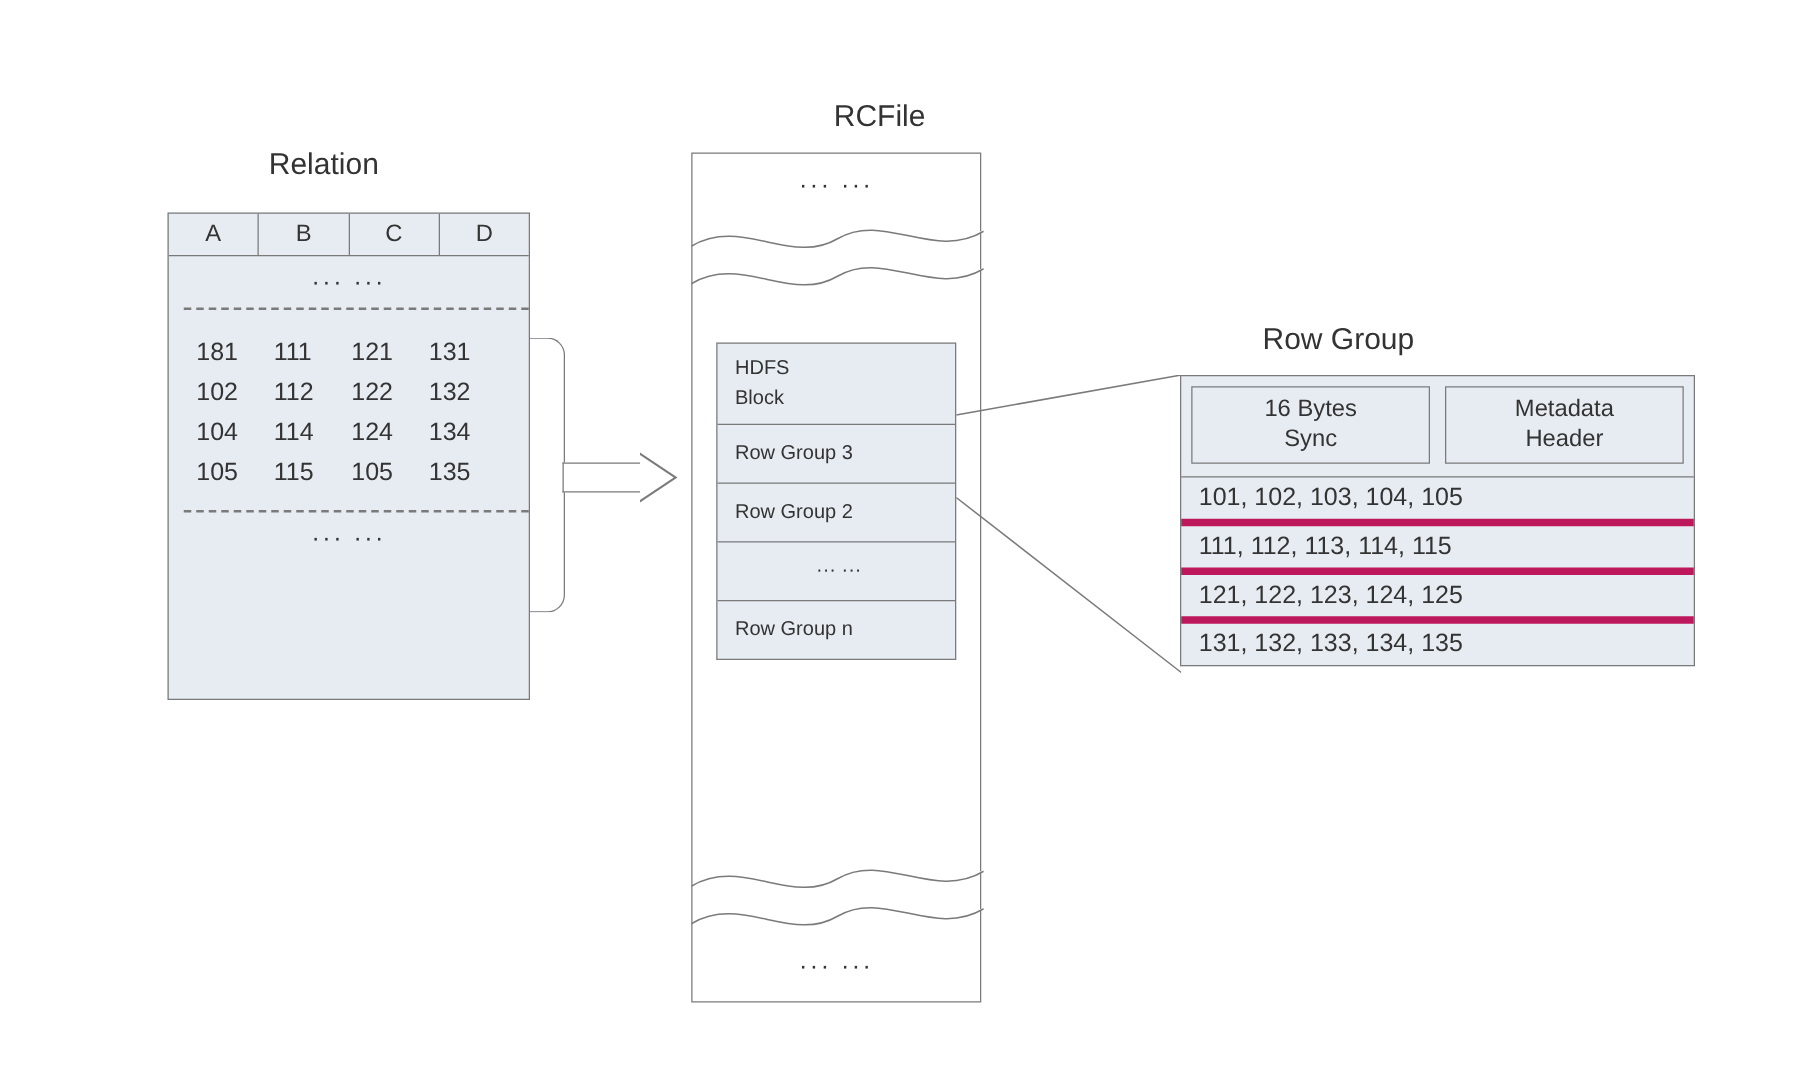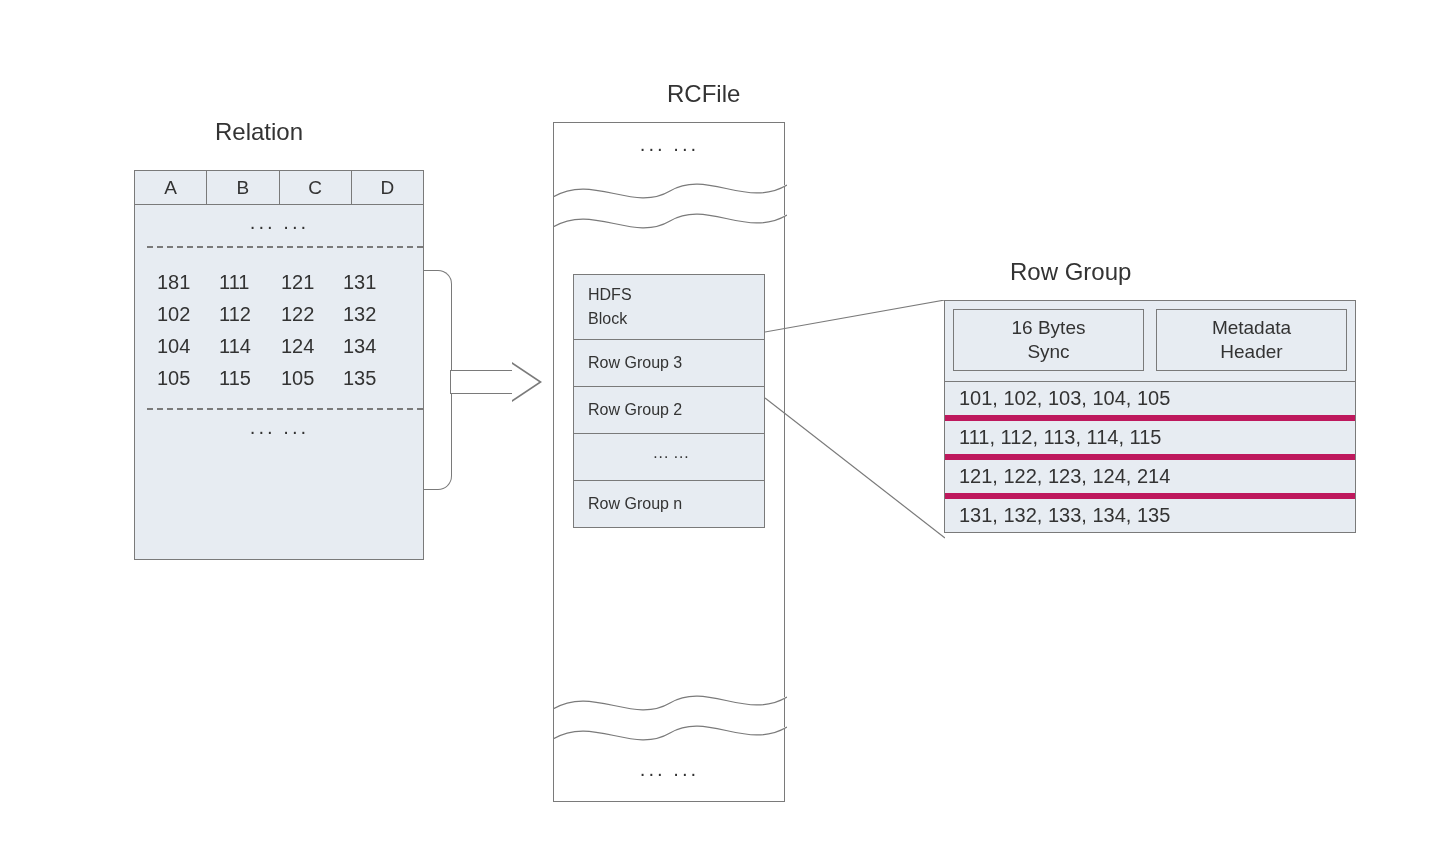--- a/index.html
+++ b/index.html
@@ -230,18 +230,18 @@
   </svg>
 
   <div class="rowgrp-panel">
     <div class="rowgrp-toprow">
       <div class="blk">16 Bytes<br>Sync</div>
       <div class="blk">Metadata<br>Header</div>
     </div>
     <div class="rowgrp-data">
       <div class="line">101, 102, 103, 104, 105</div>
       <div class="line">111, 112, 113, 114, 115</div>
-      <div class="line">121, 122, 123, 124, 214</div>
+      <div class="line">121, 122, 123, 124, 125</div>
       <div class="line">131, 132, 133, 134, 135</div>
     </div>
   </div>
 
 </div>
 
 </body></html>

